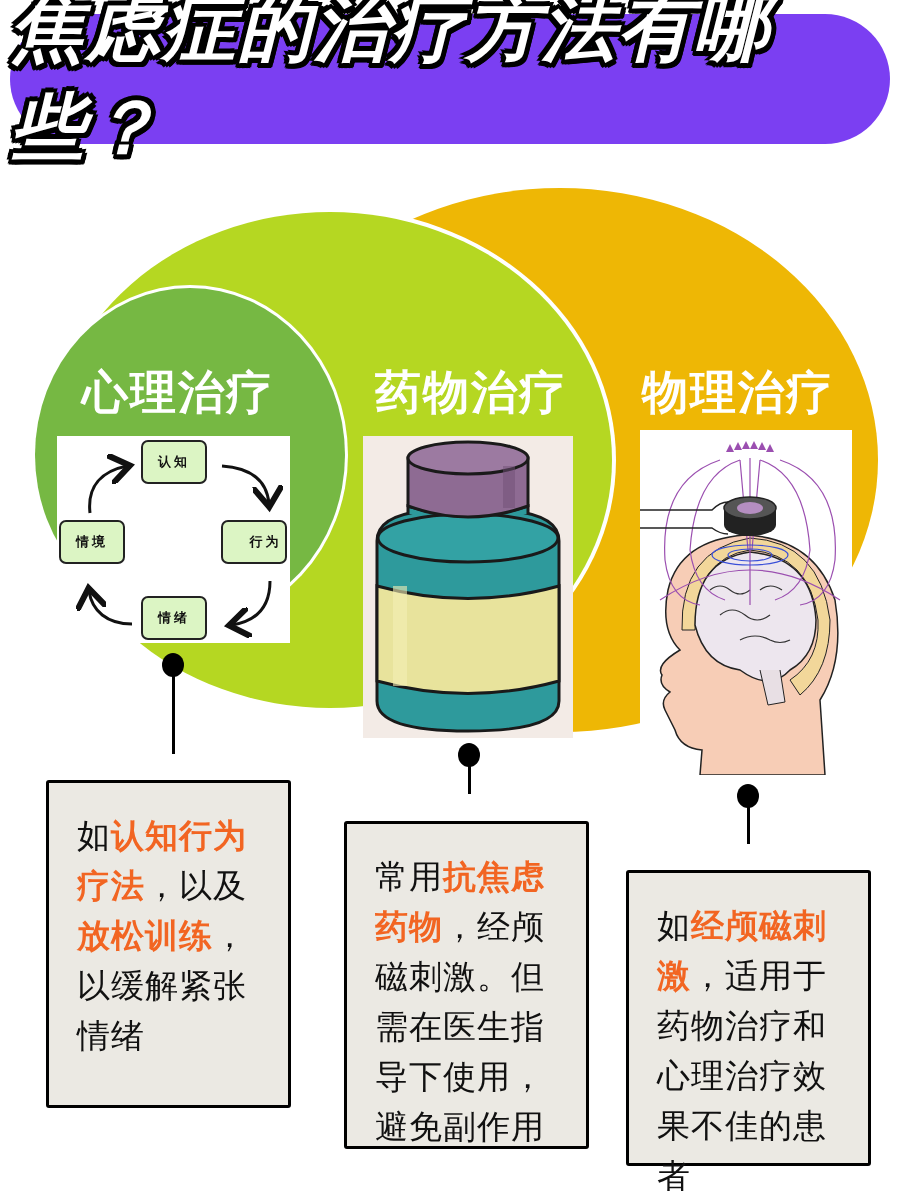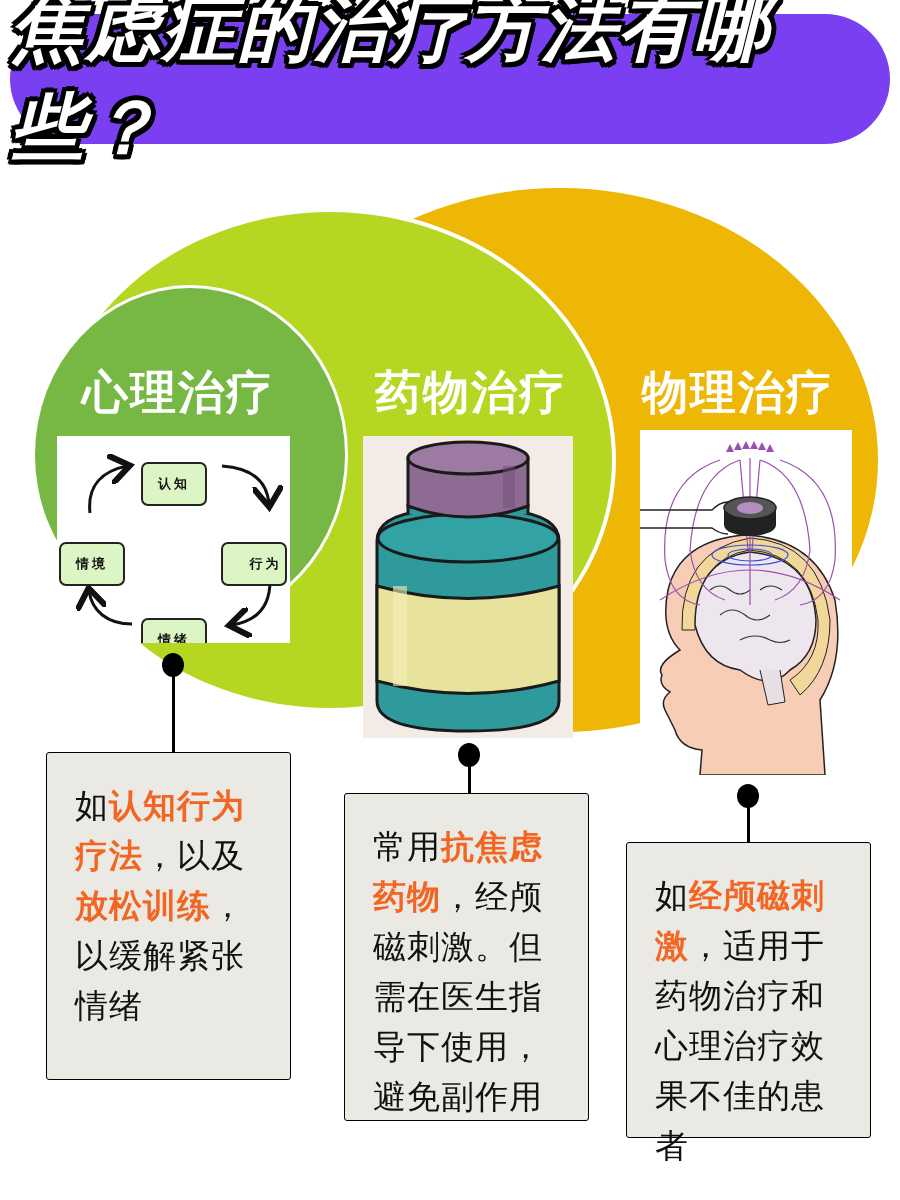--- a/index.html
+++ b/index.html
@@ -26,32 +26,33 @@
     position: absolute; font-size: 46px; font-weight: bold; color: #ffffff;
     white-space: nowrap; letter-spacing: 2px;
   }
 
   .img-box { position: absolute; overflow: hidden; }
 
   .cycle-node {
     position: absolute; width: 66px; height: 44px;
     background: #dcf5c4; border: 2px solid #222; border-radius: 7px;
     font-size: 13px; font-weight: bold; color: #111;
-    display: flex; align-items: center; justify-content: center; letter-spacing: 3px; margin-top: 22px;
+    display: flex; align-items: center; justify-content: center; letter-spacing: 3px;
   }
 
   .dot { position: absolute; width: 22px; height: 24px; background: #000; border-radius: 50%; }
   .stem { position: absolute; width: 3px; background: #000; }
 
   .desc-box {
     position: absolute; background: #ebe9e3;
-    border: 1px solid #000000; border-radius: 3px;
+    border: 3px solid #000000; border-radius: 3px;
     padding: 28px 22px 0 28px;
     font-size: 33px; line-height: 50px; color: #111;
     letter-spacing: 1px;
+    margin-top: 28px;
   }
   .desc-box .hl { color: #f26522; font-weight: bold; }
 </style>
 </head>
 <body>
 
 <div class="title-bar">
   <span class="title-text">焦虑症的治疗方法有哪些？</span>
 </div>
 

